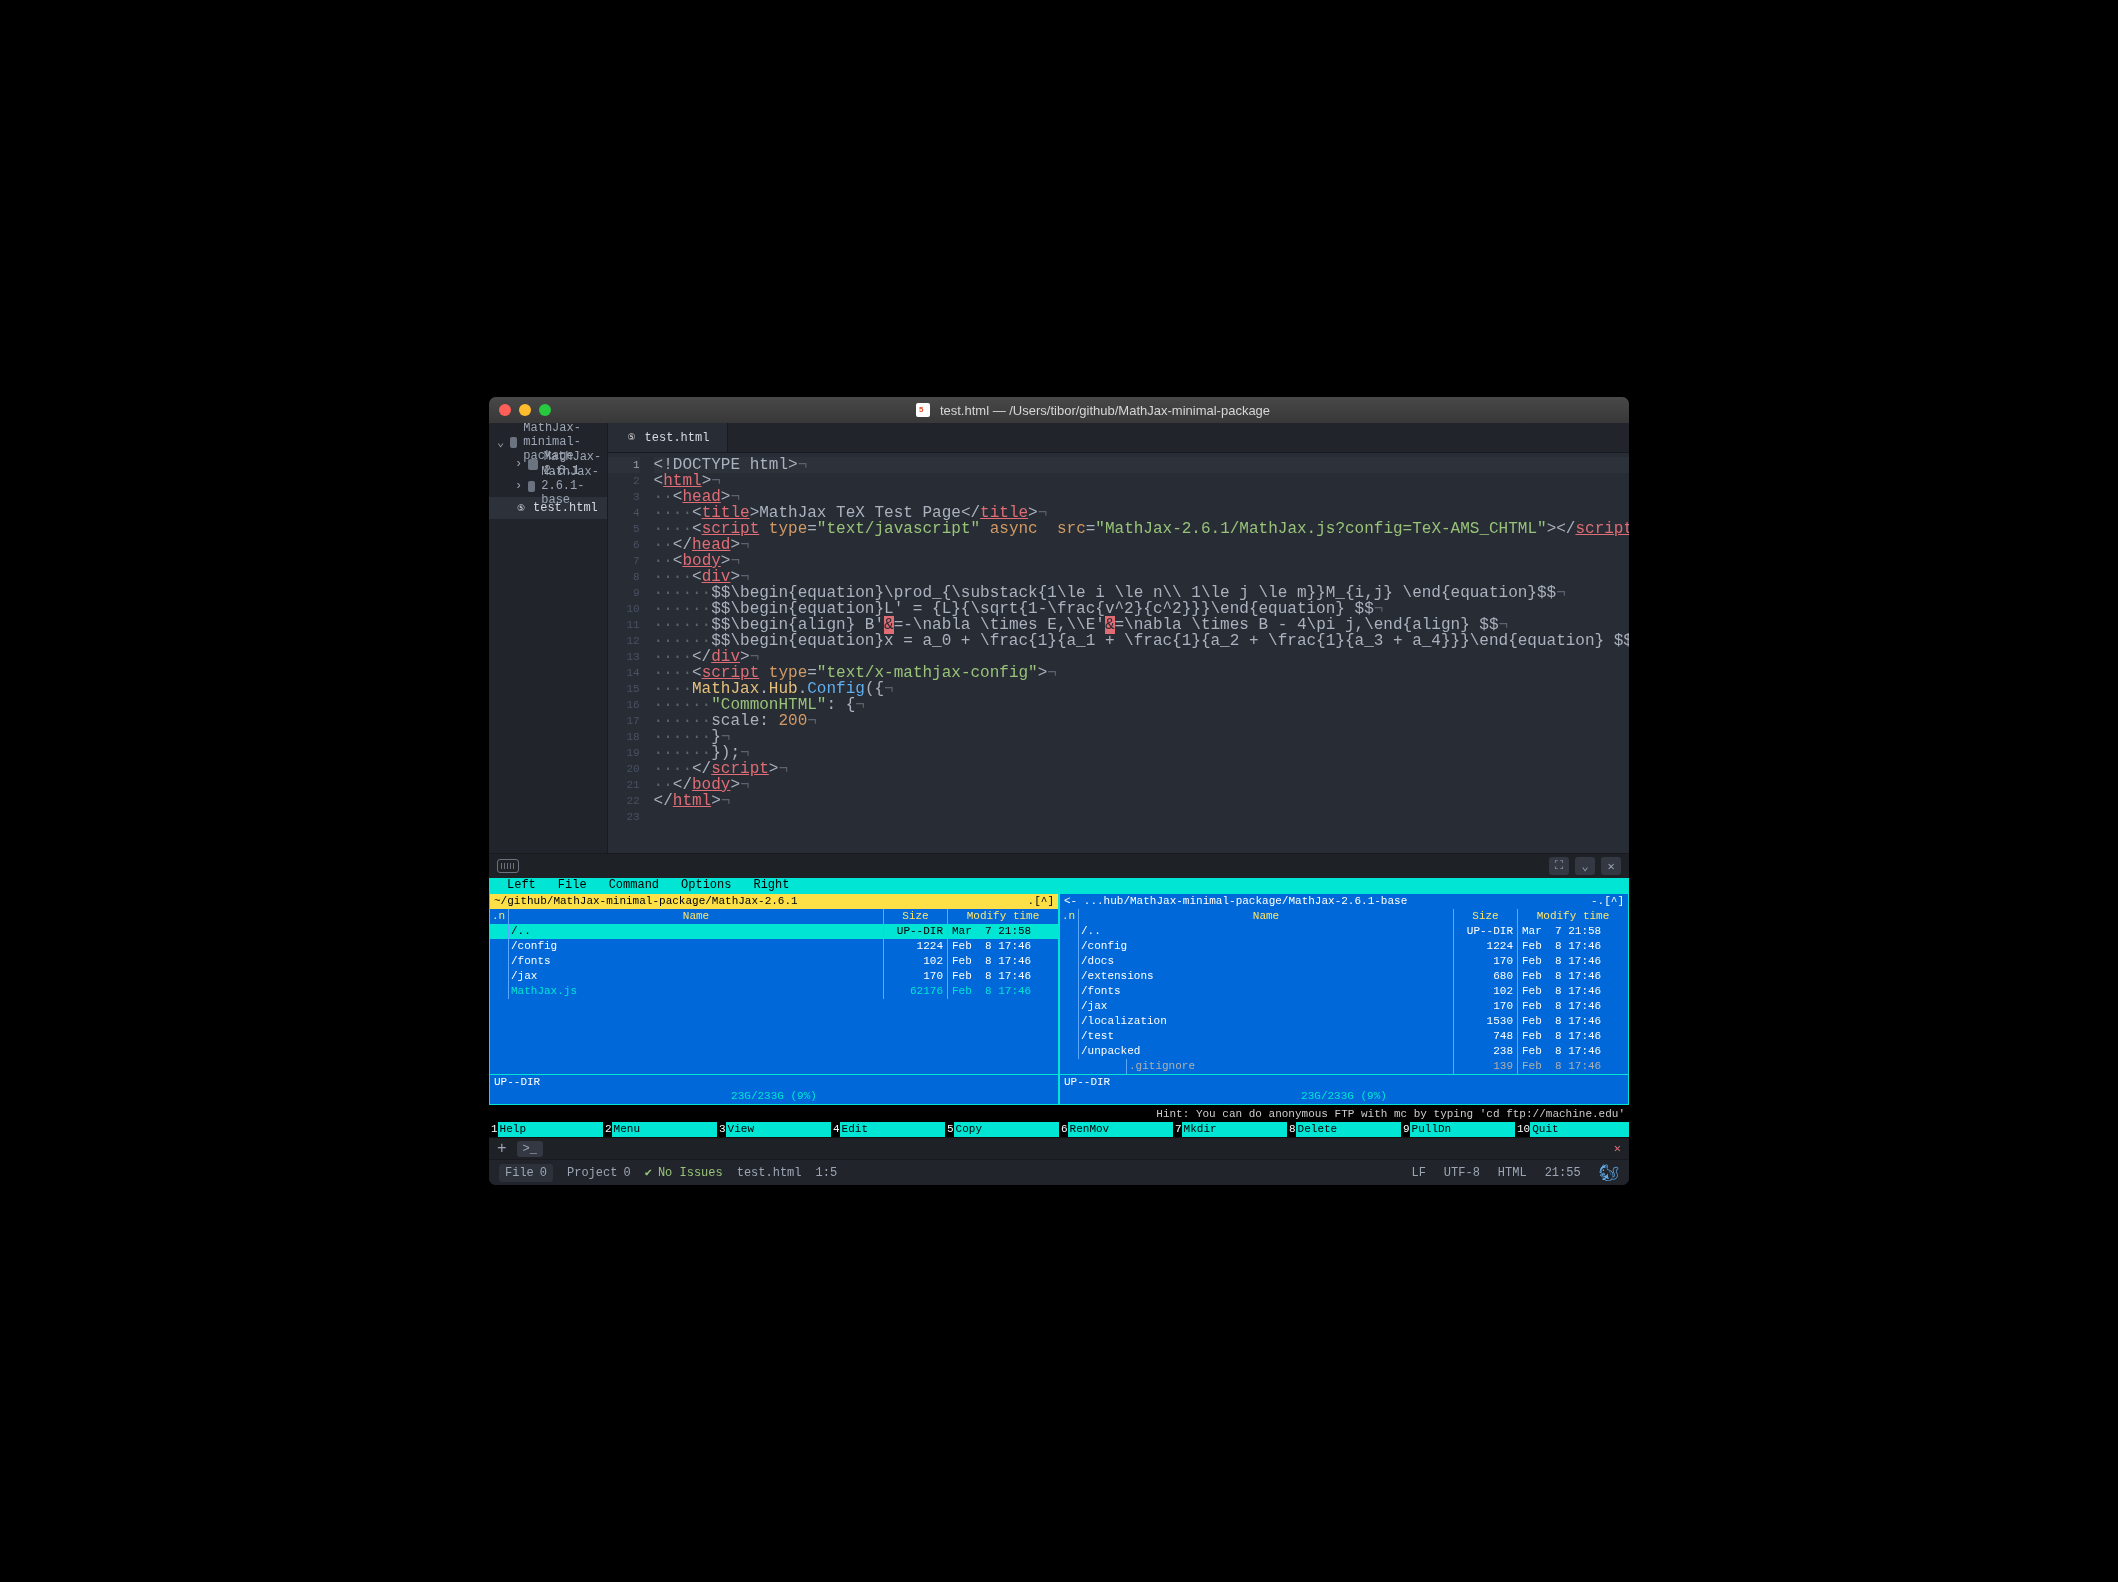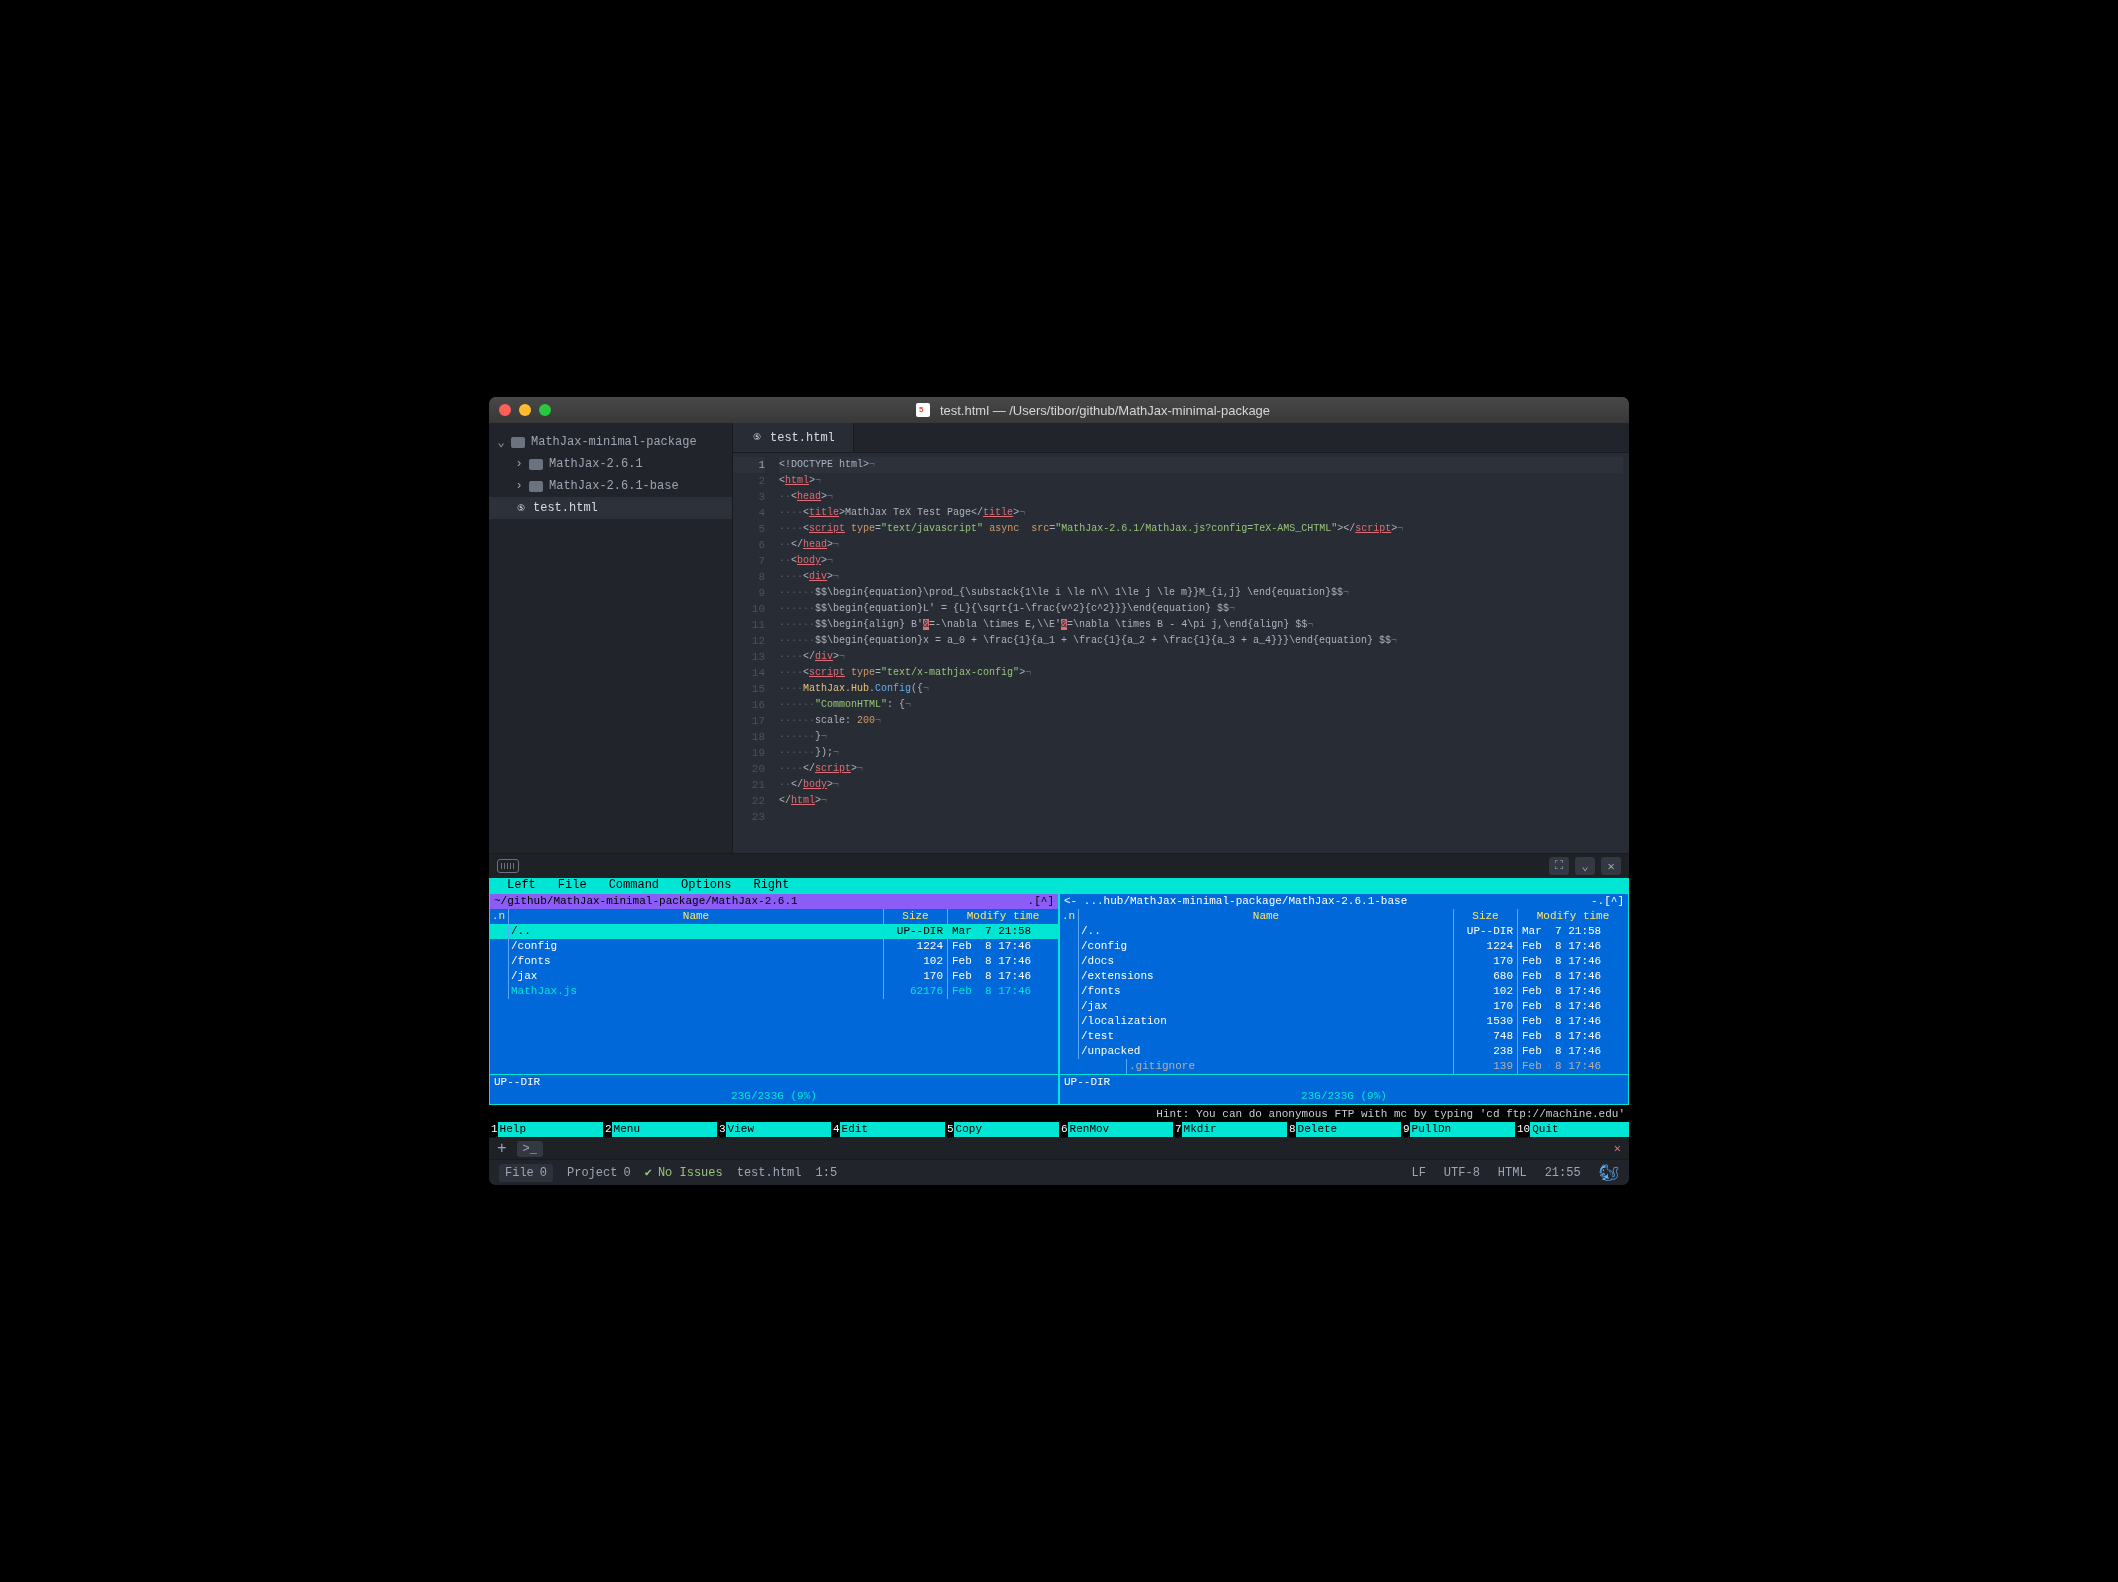--- a/index.html
+++ b/index.html
@@ -53,21 +53,21 @@
   .tree-row.sel{ background:#2c313a; color:#d7dae0;}
   .chev{display:inline-block;width:8px;text-align:center;color:#9da5b4;}
   .fold-ic{width:14px;height:11px;background:#6b7280;border-radius:2px;display:inline-block;}
   .file-ic-html{width:12px;height:12px;display:inline-flex;align-items:center;justify-content:center;color:#e5e5e5;font-size:9px;}
   .editor-area{flex:1;display:flex;flex-direction:column;background:#282c34;}
   .tabbar{height:30px;background:#21252b;display:flex;border-bottom:1px solid #181a1f;}
   .tab{background:#282c34;padding:0 18px;display:flex;align-items:center;gap:7px;color:#d7dae0;font-size:12px;border-right:1px solid #181a1f;}
   .editor{flex:1;display:flex;background:#282c34;overflow:hidden;}
   .gutter{width:40px;text-align:right;color:#495162;padding:4px 8px 0 0;line-height:16px;font-size:11px;user-select:none;background:#282c34;}
   .gutter .cur{background:#2c313a;color:#9da5b4;}
-  .code{flex:1;padding:4px 6px 0 6px;line-height:16px;font-size:10px;color:#abb2bf;white-space:pre;overflow:hidden;}
+  .code{flex:1;padding:4px 6px 0 6px;line-height:16px;font-size:16px;color:#abb2bf;white-space:pre;overflow:hidden;}
   .c-pun{color:#abb2bf;}
   .c-tag{color:#e06c75;text-decoration:underline;}
   .c-attr{color:#d19a66;}
   .c-str{color:#98c379;}
   .c-fn{color:#61afef;}
   .c-num{color:#d19a66;}
   .c-obj{color:#e5c07b;}
   .inv{color:#5c6370;}
   .err{background:#e06c75;color:#282c34;}
   .cursor-line{background:#2c313a;display:inline-block;width:100%;}
@@ -76,21 +76,21 @@
   .term-header{height:24px;display:flex;align-items:center;justify-content:space-between;padding:0 8px;}
   .term-header-left{display:flex;gap:6px;}
   .kbd-icon{width:22px;height:14px;border:1px solid #6b717d;border-radius:3px;display:flex;align-items:center;justify-content:center;}
   .kbd-icon::after{content:"";width:14px;height:6px;background:repeating-linear-gradient(90deg,#6b717d 0 1px,transparent 1px 3px);}
   .term-header-right{display:flex;gap:6px;}
   .tbtn{width:20px;height:18px;background:#333842;border-radius:3px;display:flex;align-items:center;justify-content:center;color:#9da5b4;cursor:pointer;font-size:12px;}
   .terminal{background:#000;color:#fff;font-size:12px;line-height:15px;padding:0;}
   .mc-menu{background:#00e5d4;color:#000;padding:0 18px;display:flex;gap:22px;height:15px;align-items:center;}
   .mc-panels{display:flex;}
   .mc-panel{flex:1;border:1px solid #00e5d4;background:#0068d8;min-width:0;}
-  .mc-path{background:#8b5cf6;color:#000;padding:0 4px;display:flex;justify-content:space-between;font-size:11px;}
+  .mc-path{background:#fde047;color:#000;padding:0 4px;display:flex;justify-content:space-between;font-size:11px;}
   .mc-hdr{display:flex;color:#ffe66d;background:#0068d8;font-size:11px;}
   .mc-col-n{flex:0 0 18px;padding:0 2px;}
   .mc-col-name{flex:1;text-align:center;border-left:1px solid #5aa8ff;border-right:1px solid #5aa8ff;}
   .mc-col-size{flex:0 0 64px;text-align:center;border-right:1px solid #5aa8ff;}
   .mc-col-date{flex:0 0 110px;text-align:center;}
   .mc-row{display:flex;color:#fff;font-size:11px;}
   .mc-row.sel{background:#00e5d4;color:#000;}
   .mc-row.file{color:#b0b0b0;margin-left:48px;}
   .mc-row.hilite{color:#00e5d4;}
   .mc-row .c1{flex:0 0 18px;padding:0 2px;}

